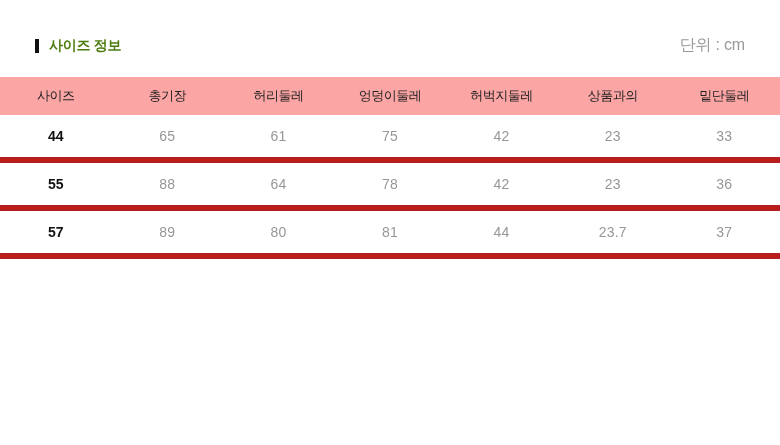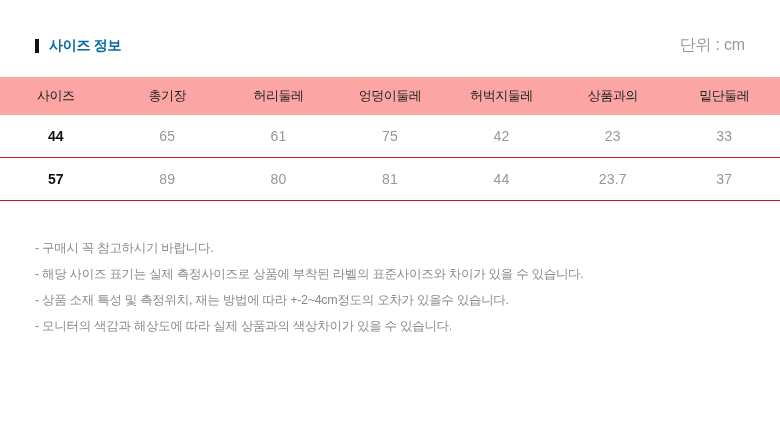--- a/index.html
+++ b/index.html
@@ -15,41 +15,41 @@
   .top-bar {
     display: flex; justify-content: space-between; align-items: center;
     padding: 37px 35px 0 35px;
     height: 17px;
   }
   .title-wrap { display: flex; align-items: center; gap: 10px; }
   .title-accent {
     width: 4px; height: 14px; background: #111111; display: inline-block;
   }
   .title-text {
-    font-size: 14px; font-weight: 700; color: #0369a1; letter-spacing: -0.3px;
+    font-size: 14px; font-weight: 700; color: #4d7c0f; letter-spacing: -0.3px;
   }
   .unit-label { font-size: 16px; color: #999999; letter-spacing: -0.2px; }
 
   
   table.size-table {
     width: 100%; border-collapse: collapse; table-layout: fixed;
     margin-top: 23px;
   }
   table.size-table thead th {
     background: #fca5a5;
     height: 36px;
     font-size: 13px; font-weight: 400; color: #222222;
     letter-spacing: -0.5px;
     text-align: center; vertical-align: middle;
   }
   table.size-table tbody td {
     height: 40px;
     text-align: center; vertical-align: middle;
     font-size: 14px; color: #979797;
-    border-bottom: 1px solid #b91c1c;
+    border-bottom: 6px solid #b91c1c;
     letter-spacing: 0.2px;
   }
   table.size-table tbody td.size-col {
     color: #111111; font-weight: 700; letter-spacing: 0;
   }
 
   
   .notes {
     padding: 34px 35px 0 35px;
   }
@@ -88,31 +88,34 @@
         <tr>
           <td class="size-col">44</td>
           <td>65</td>
           <td>61</td>
           <td>75</td>
           <td>42</td>
           <td>23</td>
           <td>33</td>
         </tr>
         <tr>
+          <td class="size-col">55</td>
+          <td>88</td>
+          <td>64</td>
+          <td>78</td>
+          <td>42</td>
+          <td>23</td>
+          <td>36</td>
+        </tr>
+        <tr>
           <td class="size-col">57</td>
           <td>89</td>
           <td>80</td>
           <td>81</td>
           <td>44</td>
           <td>23.7</td>
           <td>37</td>
         </tr>
       </tbody>
   </table>
 
-  <div class="notes" id="notes">
-      <div class="note-line">- 구매시 꼭 참고하시기 바랍니다.</div>
-      <div class="note-line">- 해당 사이즈 표기는 실제 측정사이즈로 상품에 부착된 라벨의 표준사이즈와 차이가 있을 수 있습니다.</div>
-      <div class="note-line">- 상품 소재 특성 및 측정위치, 재는 방법에 따라 +-2~4cm정도의 오차가 있을수 있습니다.</div>
-      <div class="note-line">- 모니터의 색감과 해상도에 따라 실제 상품과의 색상차이가 있을 수 있습니다.</div>
-    </div>
 
 </div>
 
 </body></html>

